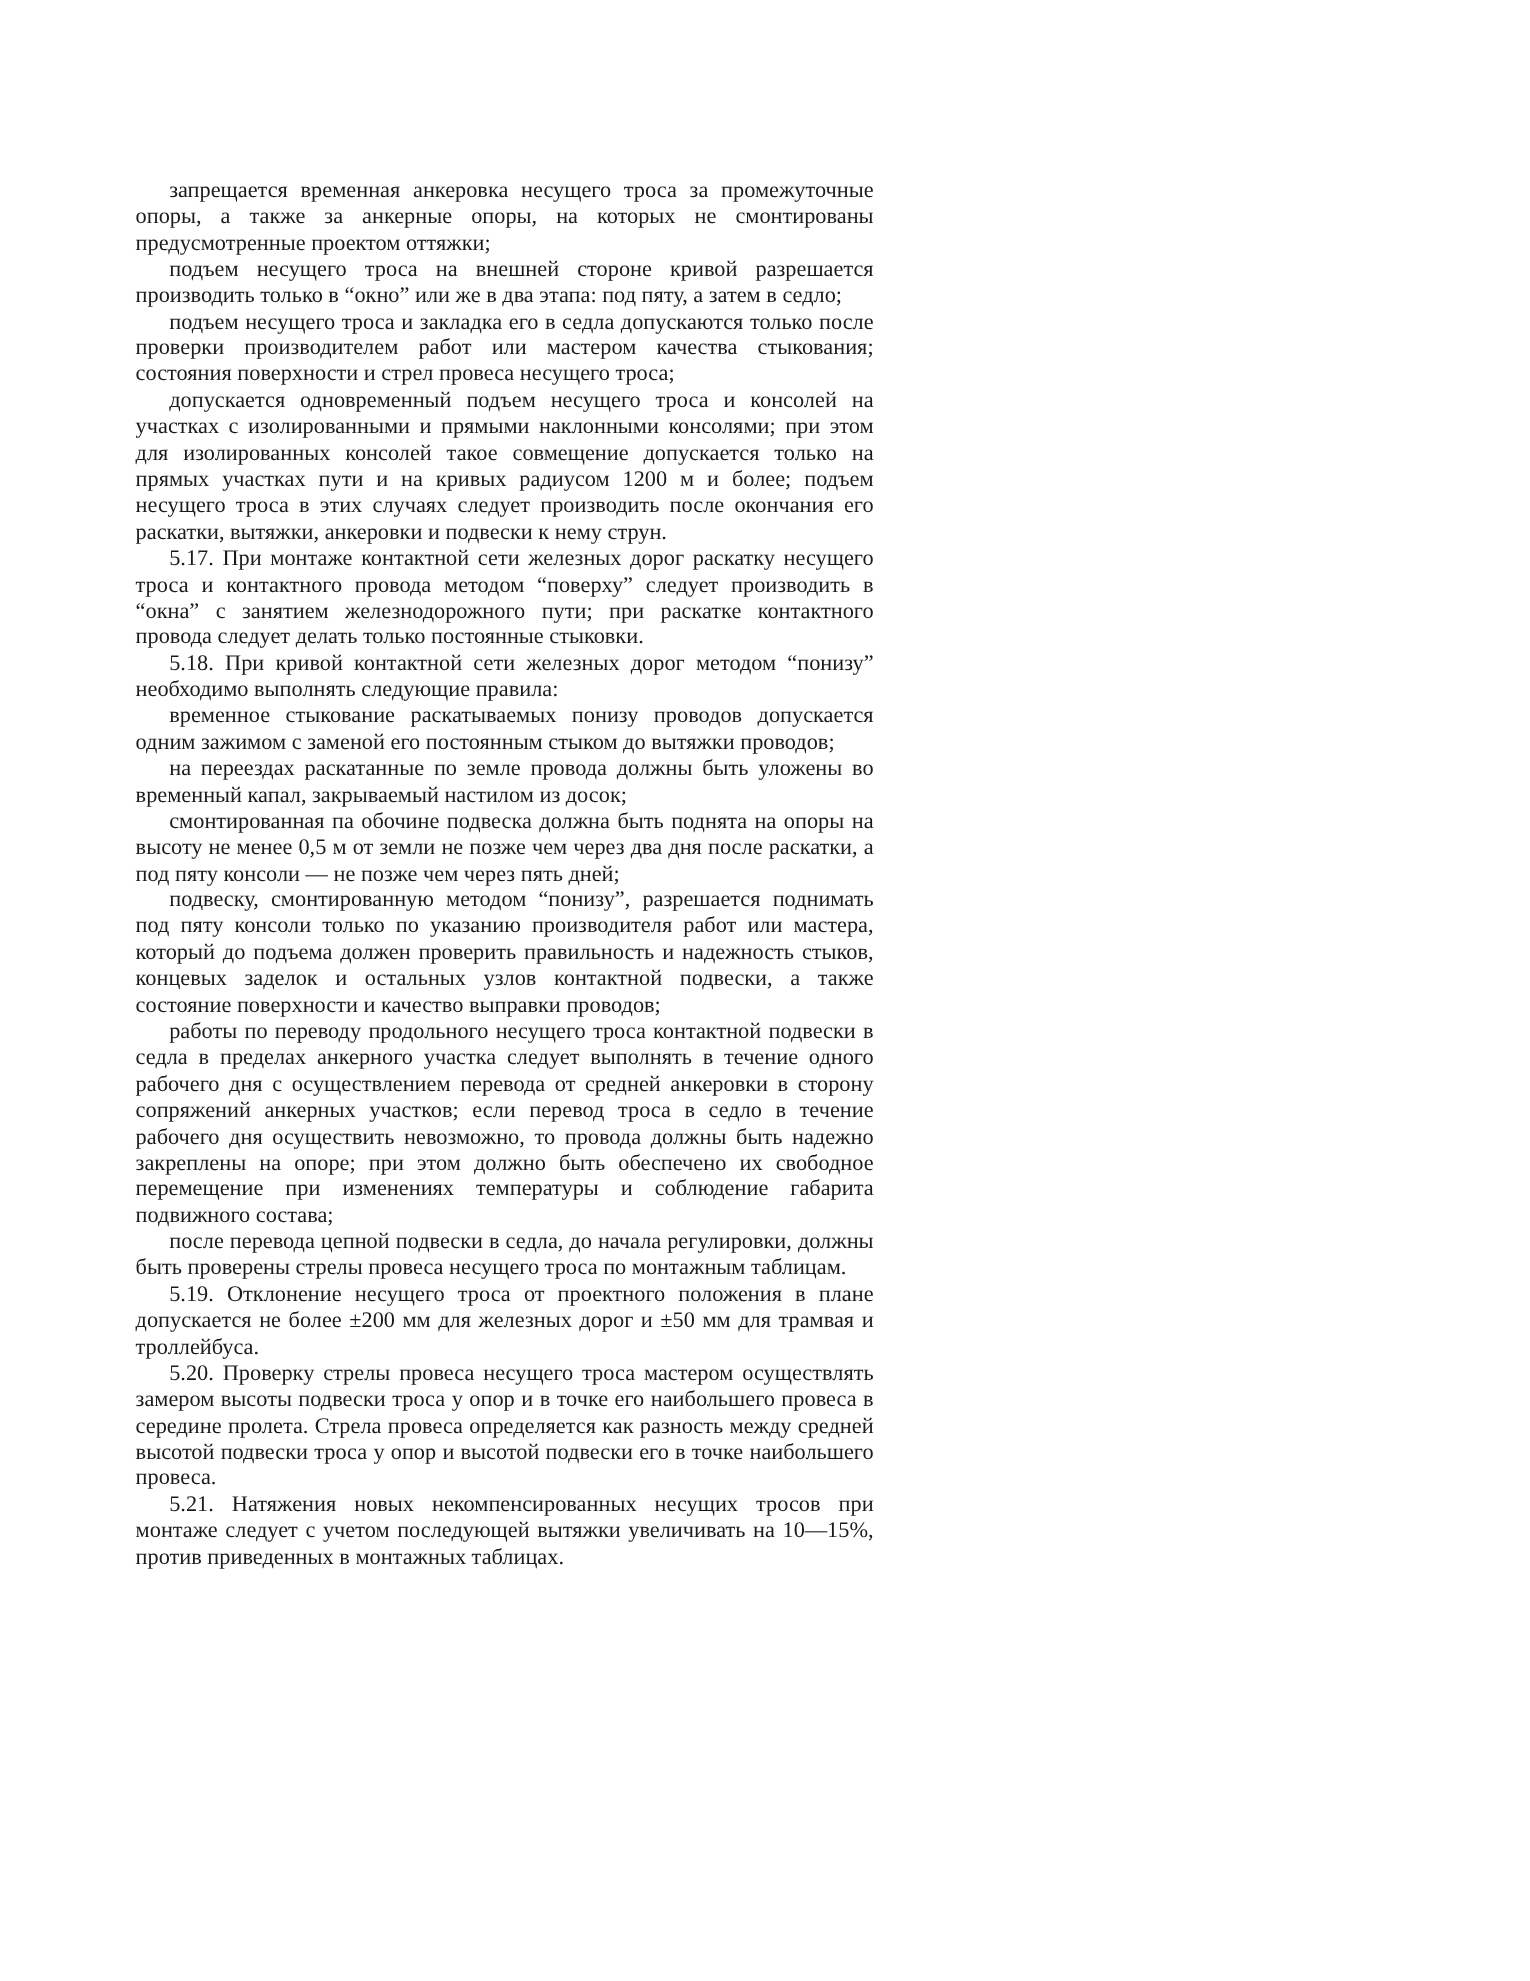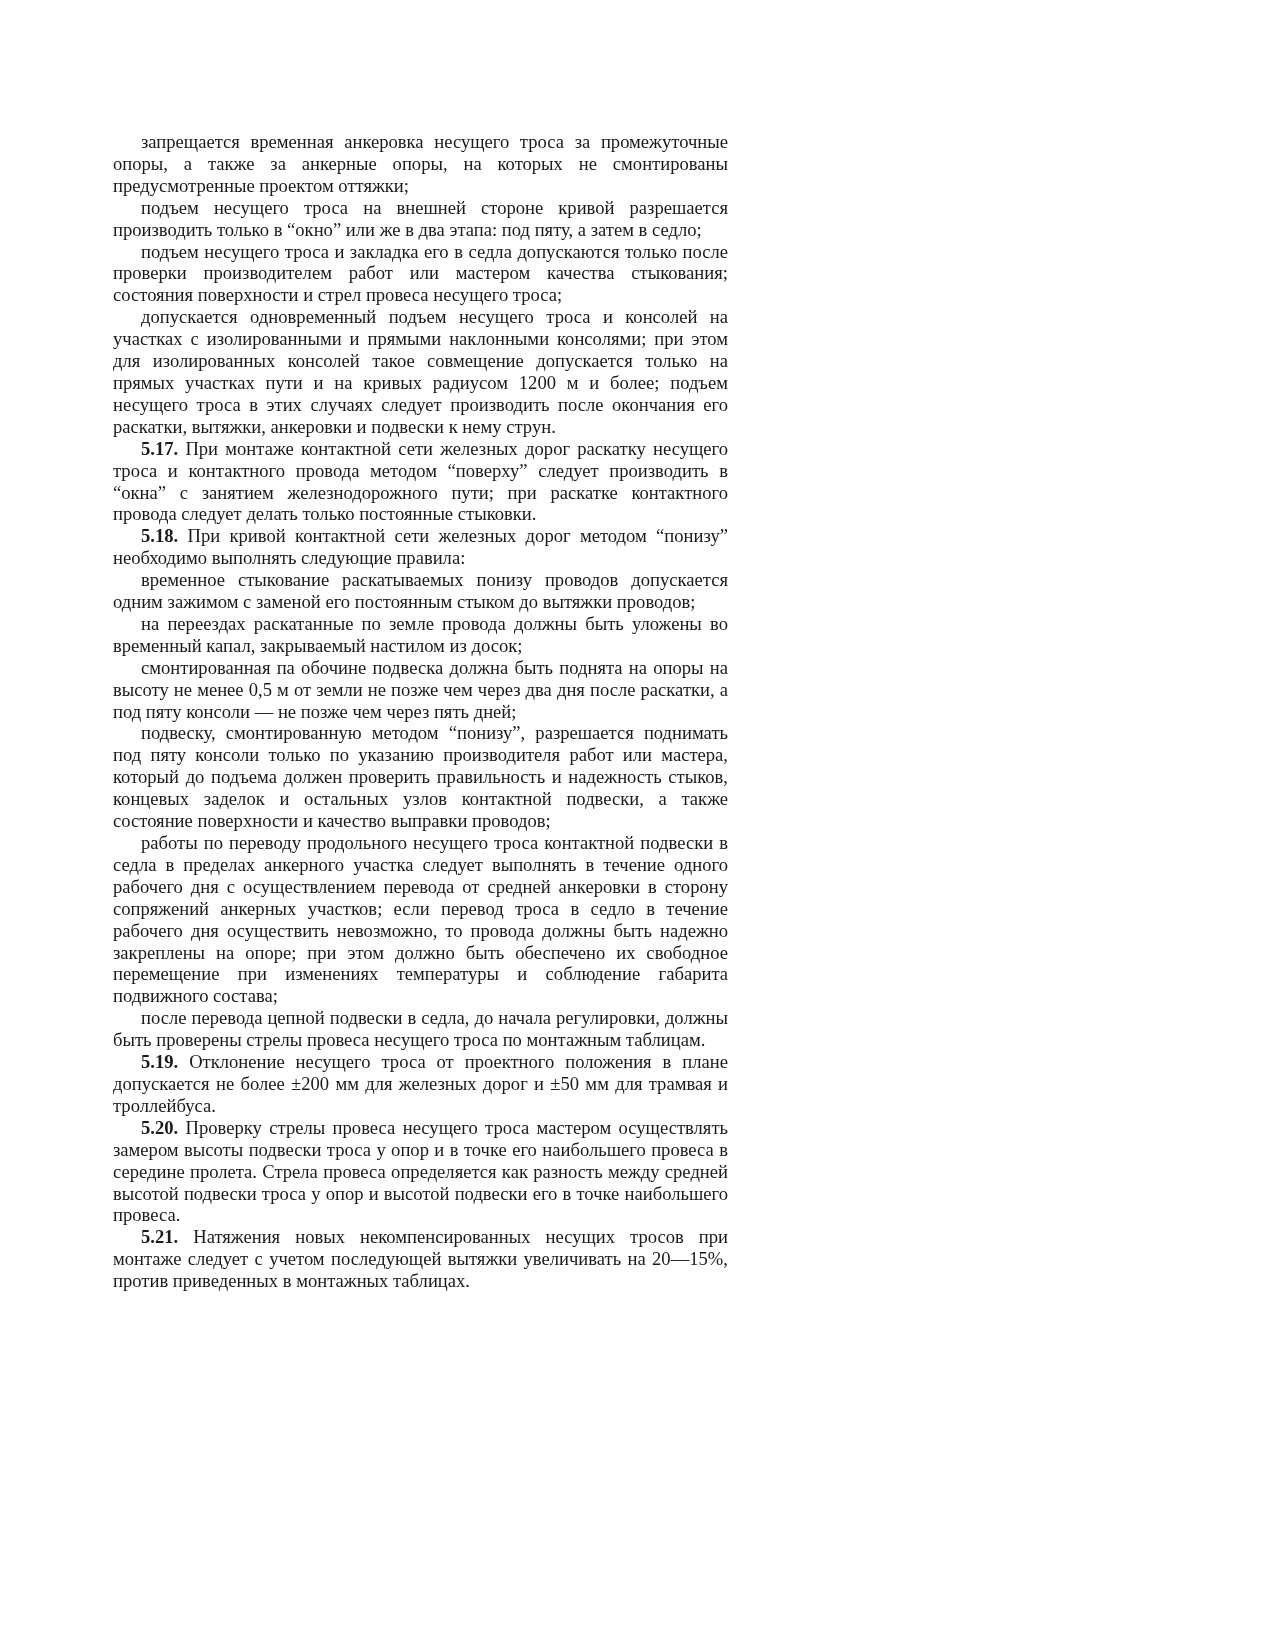--- a/index.html
+++ b/index.html
@@ -1,36 +1,36 @@
 <!DOCTYPE html>
 <html><head>
 <meta charset="utf-8">
 <style>
   html, body { margin:0; padding:0; background:#ffffff; }
   body { width:1275px; height:1651px; position:relative; overflow:hidden; }
   .page {
-    position:absolute; left:113px; top:131px; width:615px;
+    position:absolute; left:113px; top:148px; width:615px;
     font-family:"Liberation Serif","DejaVu Serif",serif;
     font-size:18.6px; line-height:21.9px; color:#1a1a1a;
   }
   .page p { margin:0; text-align:justify; text-indent:28px; }
-  .page p b { font-weight:bold;margin-top:16px; }
+  .page p b { font-weight:normal;margin-top:16px; }
 </style>
 </head>
 <body>
 
 <div class="page">
   <p><span>запрещается временная анкеровка несущего троса за промежуточные опоры, а также за анкерные опоры, на которых не смонтированы предусмотренные проектом оттяжки;</span></p>
   <p><span>подъем несущего троса на внешней стороне кривой разрешается производить только в “окно” или же в два этапа: под пяту, а затем в седло;</span></p>
   <p><span>подъем несущего троса и закладка его в седла допускаются только после проверки производителем работ или мастером качества стыкования; состояния поверхности и стрел провеса несущего троса;</span></p>
   <p><span>допускается одновременный подъем несущего троса и консолей на участках с изолированными и прямыми наклонными консолями; при этом для изолированных консолей такое совмещение допускается только на прямых участках пути и на кривых радиусом 1200 м и более; подъем несущего троса в этих случаях следует производить после окончания его раскатки, вытяжки, анкеровки и подвески к нему струн.</span></p>
   <p><b>5.17.</b> <span>При монтаже контактной сети железных дорог раскатку несущего троса и контактного провода методом “поверху” следует производить в “окна” с занятием железнодорожного пути; при раскатке контактного провода следует делать только постоянные стыковки.</span></p>
   <p><b>5.18.</b> <span>При кривой контактной сети железных дорог методом “понизу” необходимо выполнять следующие правила:</span></p>
   <p><span>временное стыкование раскатываемых понизу проводов допускается одним зажимом с заменой его постоянным стыком до вытяжки проводов;</span></p>
   <p><span>на переездах раскатанные по земле провода должны быть уложены во временный капал, закрываемый настилом из досок;</span></p>
   <p><span>смонтированная па обочине подвеска должна быть поднята на опоры на высоту не менее 0,5 м от земли не позже чем через два дня после раскатки, а под пяту консоли — не позже чем через пять дней;</span></p>
   <p><span>подвеску, смонтированную методом “понизу”, разрешается поднимать под пяту консоли только по указанию производителя работ или мастера, который до подъема должен проверить правильность и надежность стыков, концевых заделок и остальных узлов контактной подвески, а также состояние поверхности и качество выправки проводов;</span></p>
   <p><span>работы по переводу продольного несущего троса контактной подвески в седла в пределах анкерного участка следует выполнять в течение одного рабочего дня с осуществлением перевода от средней анкеровки в сторону сопряжений анкерных участков; если перевод троса в седло в течение рабочего дня осуществить невозможно, то провода должны быть надежно закреплены на опоре; при этом должно быть обеспечено их свободное перемещение при изменениях температуры и соблюдение габарита подвижного состава;</span></p>
   <p><span>после перевода цепной подвески в седла, до начала регулировки, должны быть проверены стрелы провеса несущего троса по монтажным таблицам.</span></p>
   <p><b>5.19.</b> <span>Отклонение несущего троса от проектного положения в плане допускается не более ±200 мм для железных дорог и ±50 мм для трамвая и троллейбуса.</span></p>
   <p><b>5.20.</b> <span>Проверку стрелы провеса несущего троса мастером осуществлять замером высоты подвески троса у опор и в точке его наибольшего провеса в середине пролета. Стрела провеса определяется как разность между средней высотой подвески троса у опор и высотой подвески его в точке наибольшего провеса.</span></p>
-  <p><b>5.21.</b> <span>Натяжения новых некомпенсированных несущих тросов при монтаже следует с учетом последующей вытяжки увеличивать на 20—15%, против приведенных в монтажных таблицах.</span></p>
+  <p><b>5.21.</b> <span>Натяжения новых некомпенсированных несущих тросов при монтаже следует с учетом последующей вытяжки увеличивать на 10—15%, против приведенных в монтажных таблицах.</span></p>
 </div>
 
 </body></html>

